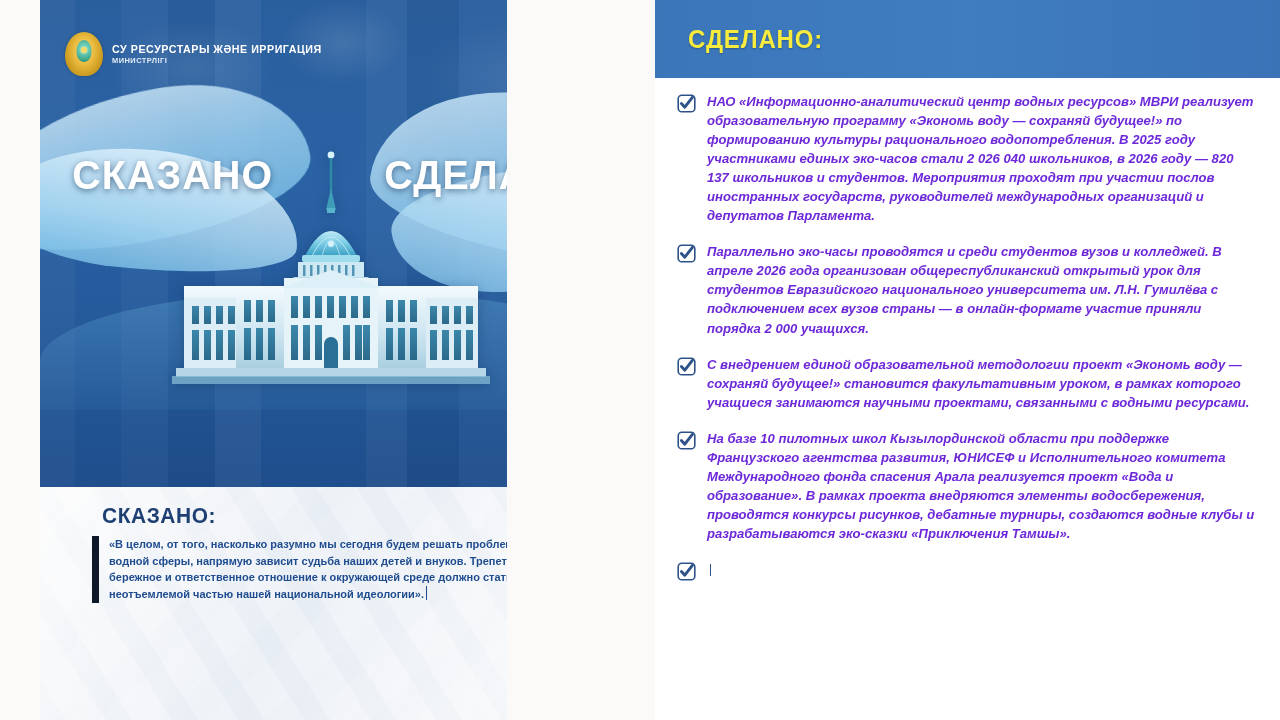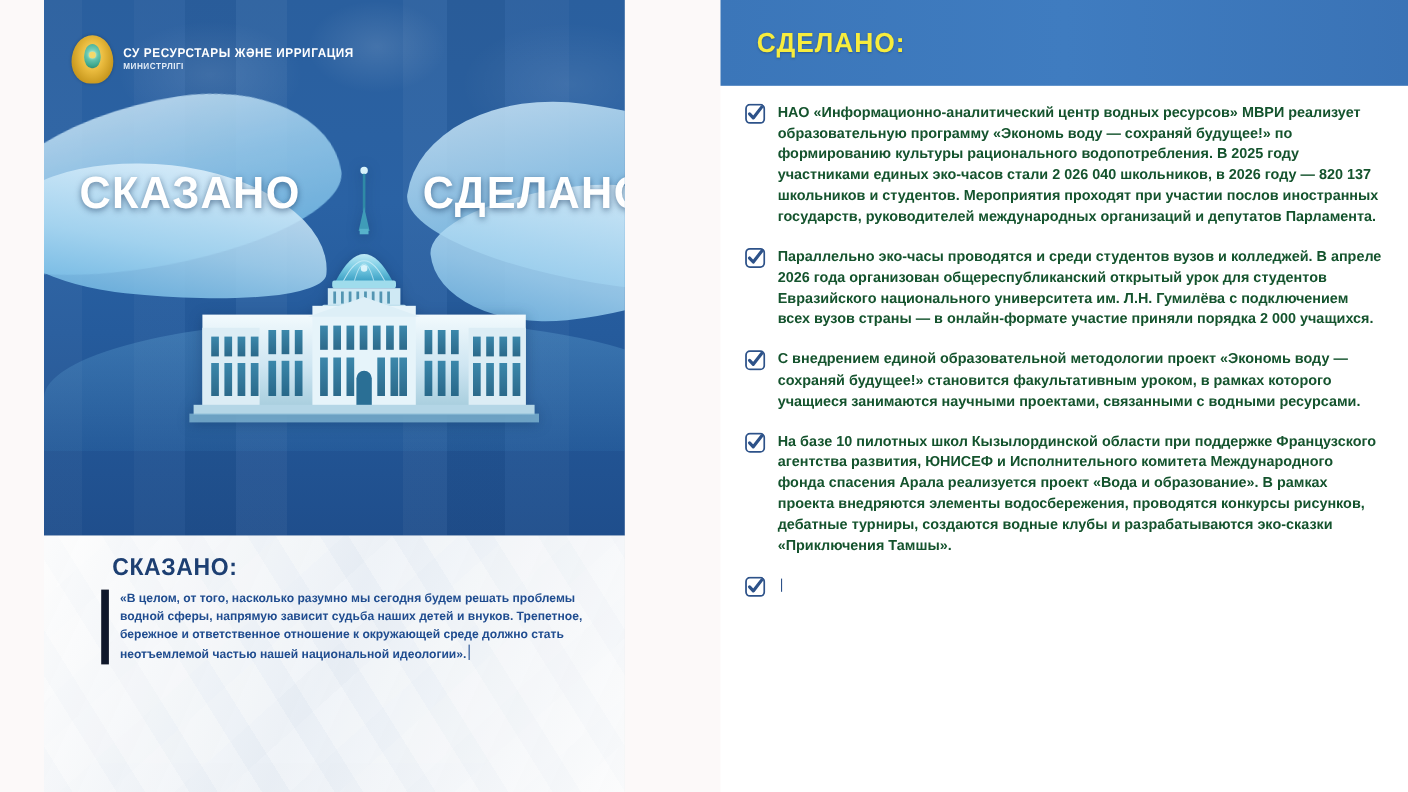--- a/index.html
+++ b/index.html
@@ -16,21 +16,21 @@
     position: relative;
     width: 1280px;
     height: 720px;
     background: #fcf9f9;
   }
 
   
   #left-card {
     position: absolute;
     left: 40px; top: 0;
-    width: 528px; height: 720px;
+    width: 467px; height: 720px;
     overflow: hidden;
     background: #ffffff;
   }
 
   
   .hero {
     position: absolute;
     left: 0; top: 0;
     width: 582px; height: 487px;
     overflow: hidden;
@@ -225,21 +225,21 @@
   }
 
   .bullets { padding: 14px 24px 0 22px; }
   .bullet {
     display: flex; align-items: flex-start;
     gap: 11px; margin-bottom: 17px;
   }
   .check-icon { flex: 0 0 auto; margin-top: 2px; }
   .bullet-text {
     font-size: 13.1px; line-height: 1.455;
-    font-weight: 600; color: #14532d;
+    font-weight: 600; color: #6d28d9; font-style: italic;
   }
   .bullet-text .caret-b {
     display: inline-block; width: 1px; height: 12px;
     background: #2d5289; vertical-align: -2px; margin-left: 3px;
   }
 </style>
 </head>
 <body>
 
 <div id="page">

